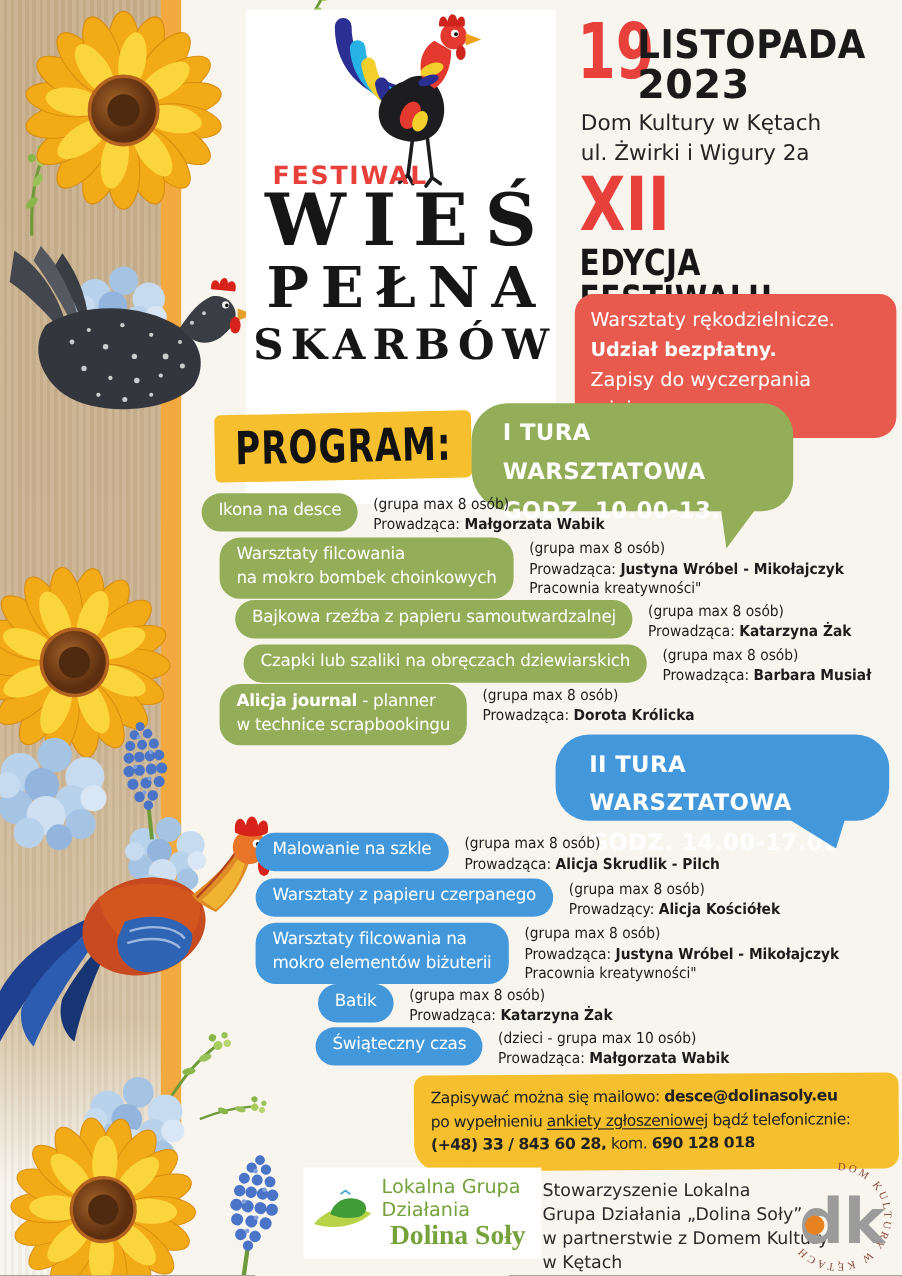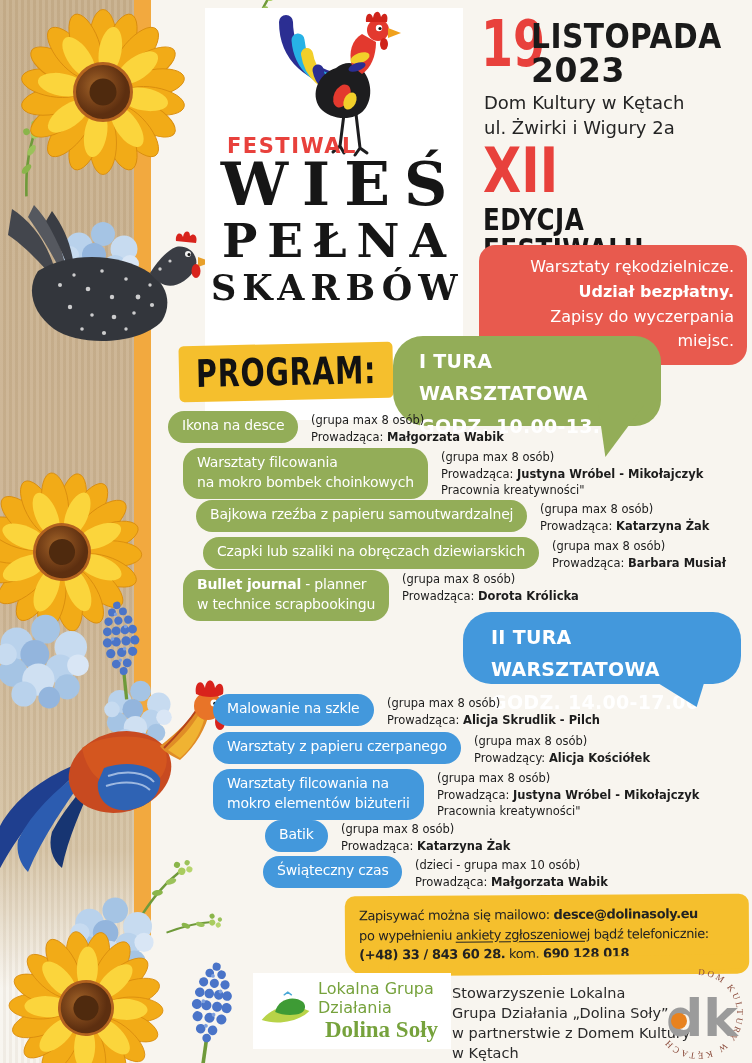--- a/index.html
+++ b/index.html
@@ -26,21 +26,21 @@
   .t3 { font-size:35px; line-height:1.18; letter-spacing:6px; text-indent:6px; }
 
   
   .day { position:absolute; left:481px; top:12px; font-size:64px; font-weight:bold; color:#e8413c; line-height:1; transform:scaleX(.72); transform-origin:left top; }
   .month { position:absolute; left:531px; top:20px; font-size:33px; font-weight:bold; color:#1a1a1a; line-height:1; transform:scaleX(.9); transform-origin:left top; letter-spacing:.5px; }
   .year { position:absolute; left:531px; top:54px; font-size:33px; font-weight:bold; color:#1a1a1a; line-height:1; letter-spacing:.5px; }
   .venue { position:absolute; left:484px; top:92px; font-size:18px; color:#242424; }
   .address { position:absolute; left:484px; top:117px; font-size:18px; color:#242424; }
   .xii { position:absolute; left:483px; top:140px; font-size:62px; font-weight:bold; color:#e8413c; line-height:1; transform:scaleX(.8); transform-origin:left top; }
   .edycja { position:absolute; left:483px; top:205px; font-size:30px; font-weight:bold; color:#161616; line-height:1; transform:scaleX(.82); transform-origin:left top; letter-spacing:.5px; }
-  .infobox { position:absolute; left:479px; top:245px; width:268px; padding:10px 13px 11px; background:#e85a4e; border-radius:16px 14px 18px 14px; color:#fff; font-size:16px; line-height:1.55;text-align:right; }
+  .infobox { position:absolute; left:479px; top:245px; width:268px; padding:10px 13px 11px; background:#e85a4e; border-radius:16px 14px 18px 14px; color:#fff; font-size:16px; line-height:1.55; }
   .infobox .b { font-weight:bold; }
 
   
   .program-box { position:absolute; left:179px; top:344px; width:214px; height:56px; background:#f5bf2d; transform:rotate(-1.2deg); border-radius:5px; display:flex; align-items:center; justify-content:center; }
   .program-box span { font-size:38px; font-weight:bold; color:#121212; transform:scaleX(.75); letter-spacing:1px; white-space:nowrap; }
   .bubble { position:absolute; color:#fff; font-weight:bold; font-size:19px; line-height:1.7; padding:9px 0 0 26px; letter-spacing:.3px; }
   .bubble1 { left:393px; top:336px; width:268px; height:90px; background:#93ad58; border-radius:30px 26px 26px 34px; }
   .tail1 { position:absolute; left:598px; top:405px; width:46px; height:52px; background:#93ad58; clip-path:polygon(0 0,100% 0,16% 100%); }
   .bubble2 { left:463px; top:612px; width:278px; height:72px; background:#4398dc; border-radius:28px; padding-left:28px; }
   .tail2 { position:absolute; left:653px; top:680px; width:52px; height:27px; background:#4398dc; clip-path:polygon(0 0,100% 0,84% 100%); }
@@ -325,21 +325,21 @@
 
   <div class="wrow" style="left:203px;top:537px">
     <div class="pill g"><span>Czapki lub szaliki na obręczach dziewiarskich</span></div>
     <div class="wdetails">
       <div>(grupa max 8 osób)</div>
       <div><span>Prowadząca:</span> <b>Barbara Musiał</b></div>
     </div>
   </div>
 
   <div class="wrow" style="left:183px;top:570px">
-    <div class="pill g"><b>Bullet journal</b><span> - planner
+    <div class="pill g"><b>Alicja journal</b><span> - planner
 w technice scrapbookingu</span></div>
     <div class="wdetails">
       <div>(grupa max 8 osób)</div>
       <div><span>Prowadząca:</span> <b>Dorota Królicka</b></div>
     </div>
   </div>
 
   <div class="bubble bubble2">
     <div>II TURA WARSZTATOWA</div>
     <div>GODZ. 14.00-17.00</div>

